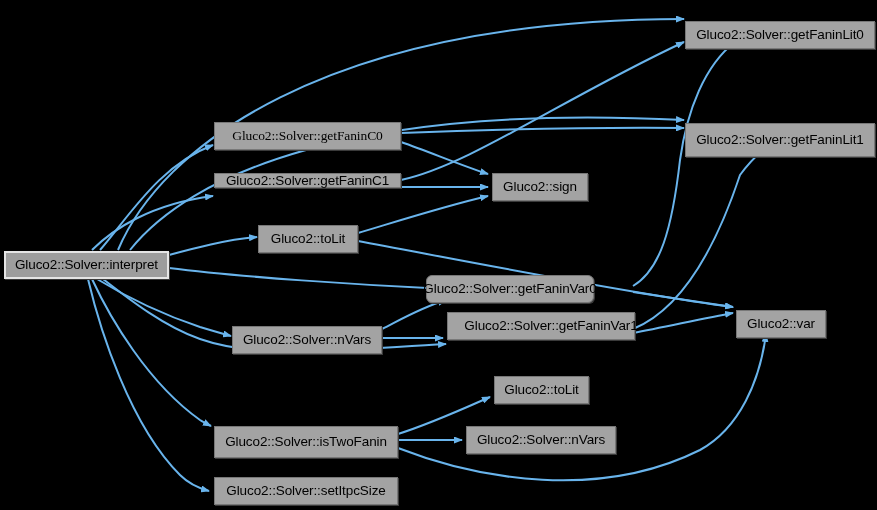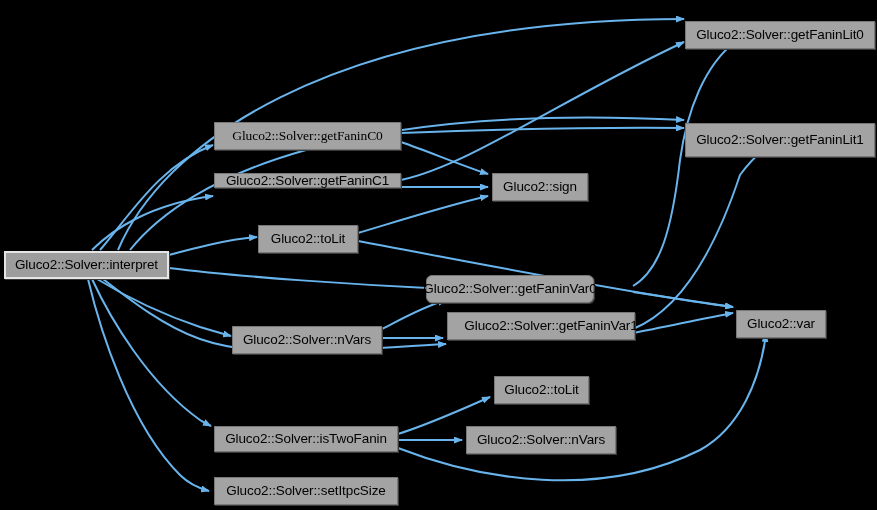--- a/index.html
+++ b/index.html
@@ -92,21 +92,21 @@
       </div>
       <div class="node" style="left: 214px; top: 173px; width: 187px; height: 15px;">
         <span>Gluco2::Solver::getFaninC1</span>
       </div>
       <div class="node" style="left: 258px; top: 225px; width: 100px; height: 28px;">
         <span>Gluco2::toLit</span>
       </div>
       <div class="node" style="left: 232px; top: 326px; width: 150px; height: 28px;">
         <span>Gluco2::Solver::nVars</span>
       </div>
-      <div class="node" style="left: 214px; top: 426px; width: 184px; height: 26px;">
+      <div class="node" style="left: 214px; top: 426px; width: 184px; height: 32px;">
         <span>Gluco2::Solver::isTwoFanin</span>
       </div>
       <div class="node" style="left: 214px; top: 477px; width: 184px; height: 28px; text-align: right;">
         <span>Gluco2::Solver::setItpcSize</span>
       </div>
       <div class="node" style="left: 492px; top: 173px; width: 96px; height: 28px;">
         <span>Gluco2::sign</span>
       </div>
       <div class="node" style="left: 426px; top: 275px; width: 168px; height: 28px; border-radius: 6px;">
         <span>Gluco2::Solver::getFaninVar0</span>

